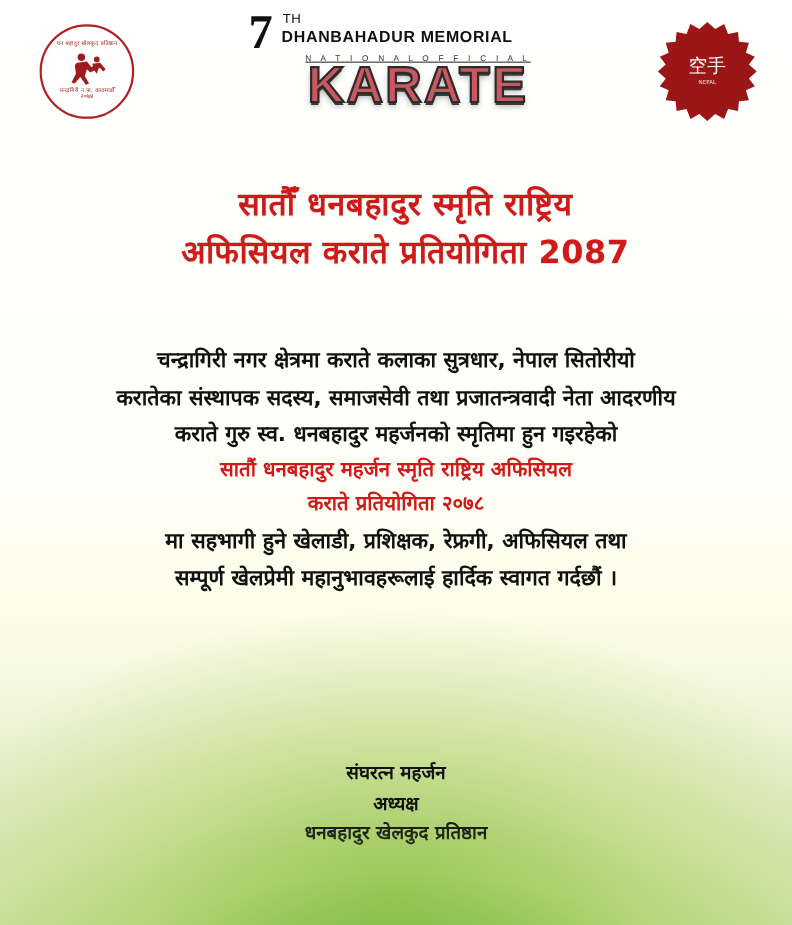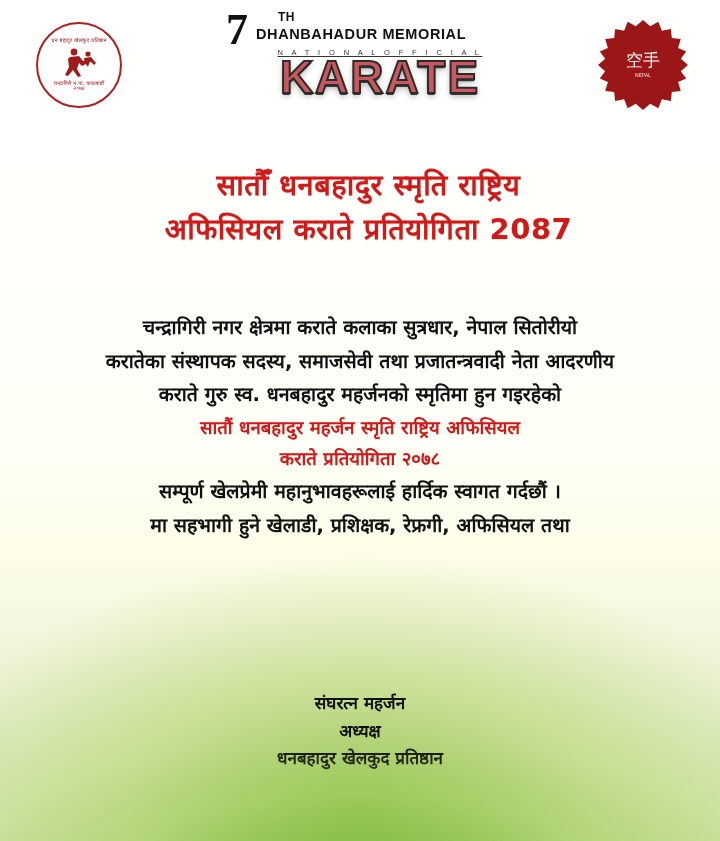--- a/index.html
+++ b/index.html
@@ -141,25 +141,24 @@
     font-weight: bold;
     font-size: 44px;
     color: #111111;
     line-height: 1;
   }
   .th {
     position: absolute;
     left: 67px;
     top: -2px;
     font-family: "Liberation Sans", sans-serif;
-    font-weight: bold;
+    font-weight: normal;
     font-size: 12px;
     color: #111111;
     letter-spacing: 0.5px;
-    margin-left: 21px;
   }
   .memorial {
     position: absolute;
     left: 66px;
     top: 14px;
     font-family: "Liberation Sans", sans-serif;
     font-weight: bold;
     font-size: 14.5px;
     letter-spacing: 0.6px;
     color: #111111;
@@ -290,22 +289,22 @@
     <div class="h1">सातौँ धनबहादुर स्मृति राष्ट्रिय</div>
     <div class="h2">अफिसियल कराते प्रतियोगिता 2087</div>
   </div>
 
   <div class="body-text">
     <div>चन्द्रागिरी नगर क्षेत्रमा कराते कलाका सुत्रधार, नेपाल सितोरीयो</div>
     <div>करातेका संस्थापक सदस्य, समाजसेवी तथा प्रजातन्त्रवादी नेता आदरणीय</div>
     <div>कराते गुरु स्व. धनबहादुर महर्जनको स्मृतिमा हुन गइरहेको</div>
     <div class="red">सातौं धनबहादुर महर्जन स्मृति राष्ट्रिय अफिसियल</div>
     <div class="red">कराते प्रतियोगिता २०७८</div>
+    <div>मा सहभागी हुने खेलाडी, प्रशिक्षक, रेफ्रगी, अफिसियल तथा</div>
     <div>सम्पूर्ण खेलप्रेमी महानुभावहरूलाई हार्दिक स्वागत गर्दछौं ।</div>
-    <div>मा सहभागी हुने खेलाडी, प्रशिक्षक, रेफ्रगी, अफिसियल तथा</div>
   </div>
 
   <div class="signature">
     <div>संघरत्न महर्जन</div>
     <div>अध्यक्ष</div>
     <div>धनबहादुर खेलकुद प्रतिष्ठान</div>
   </div>
 
 </div>
 

